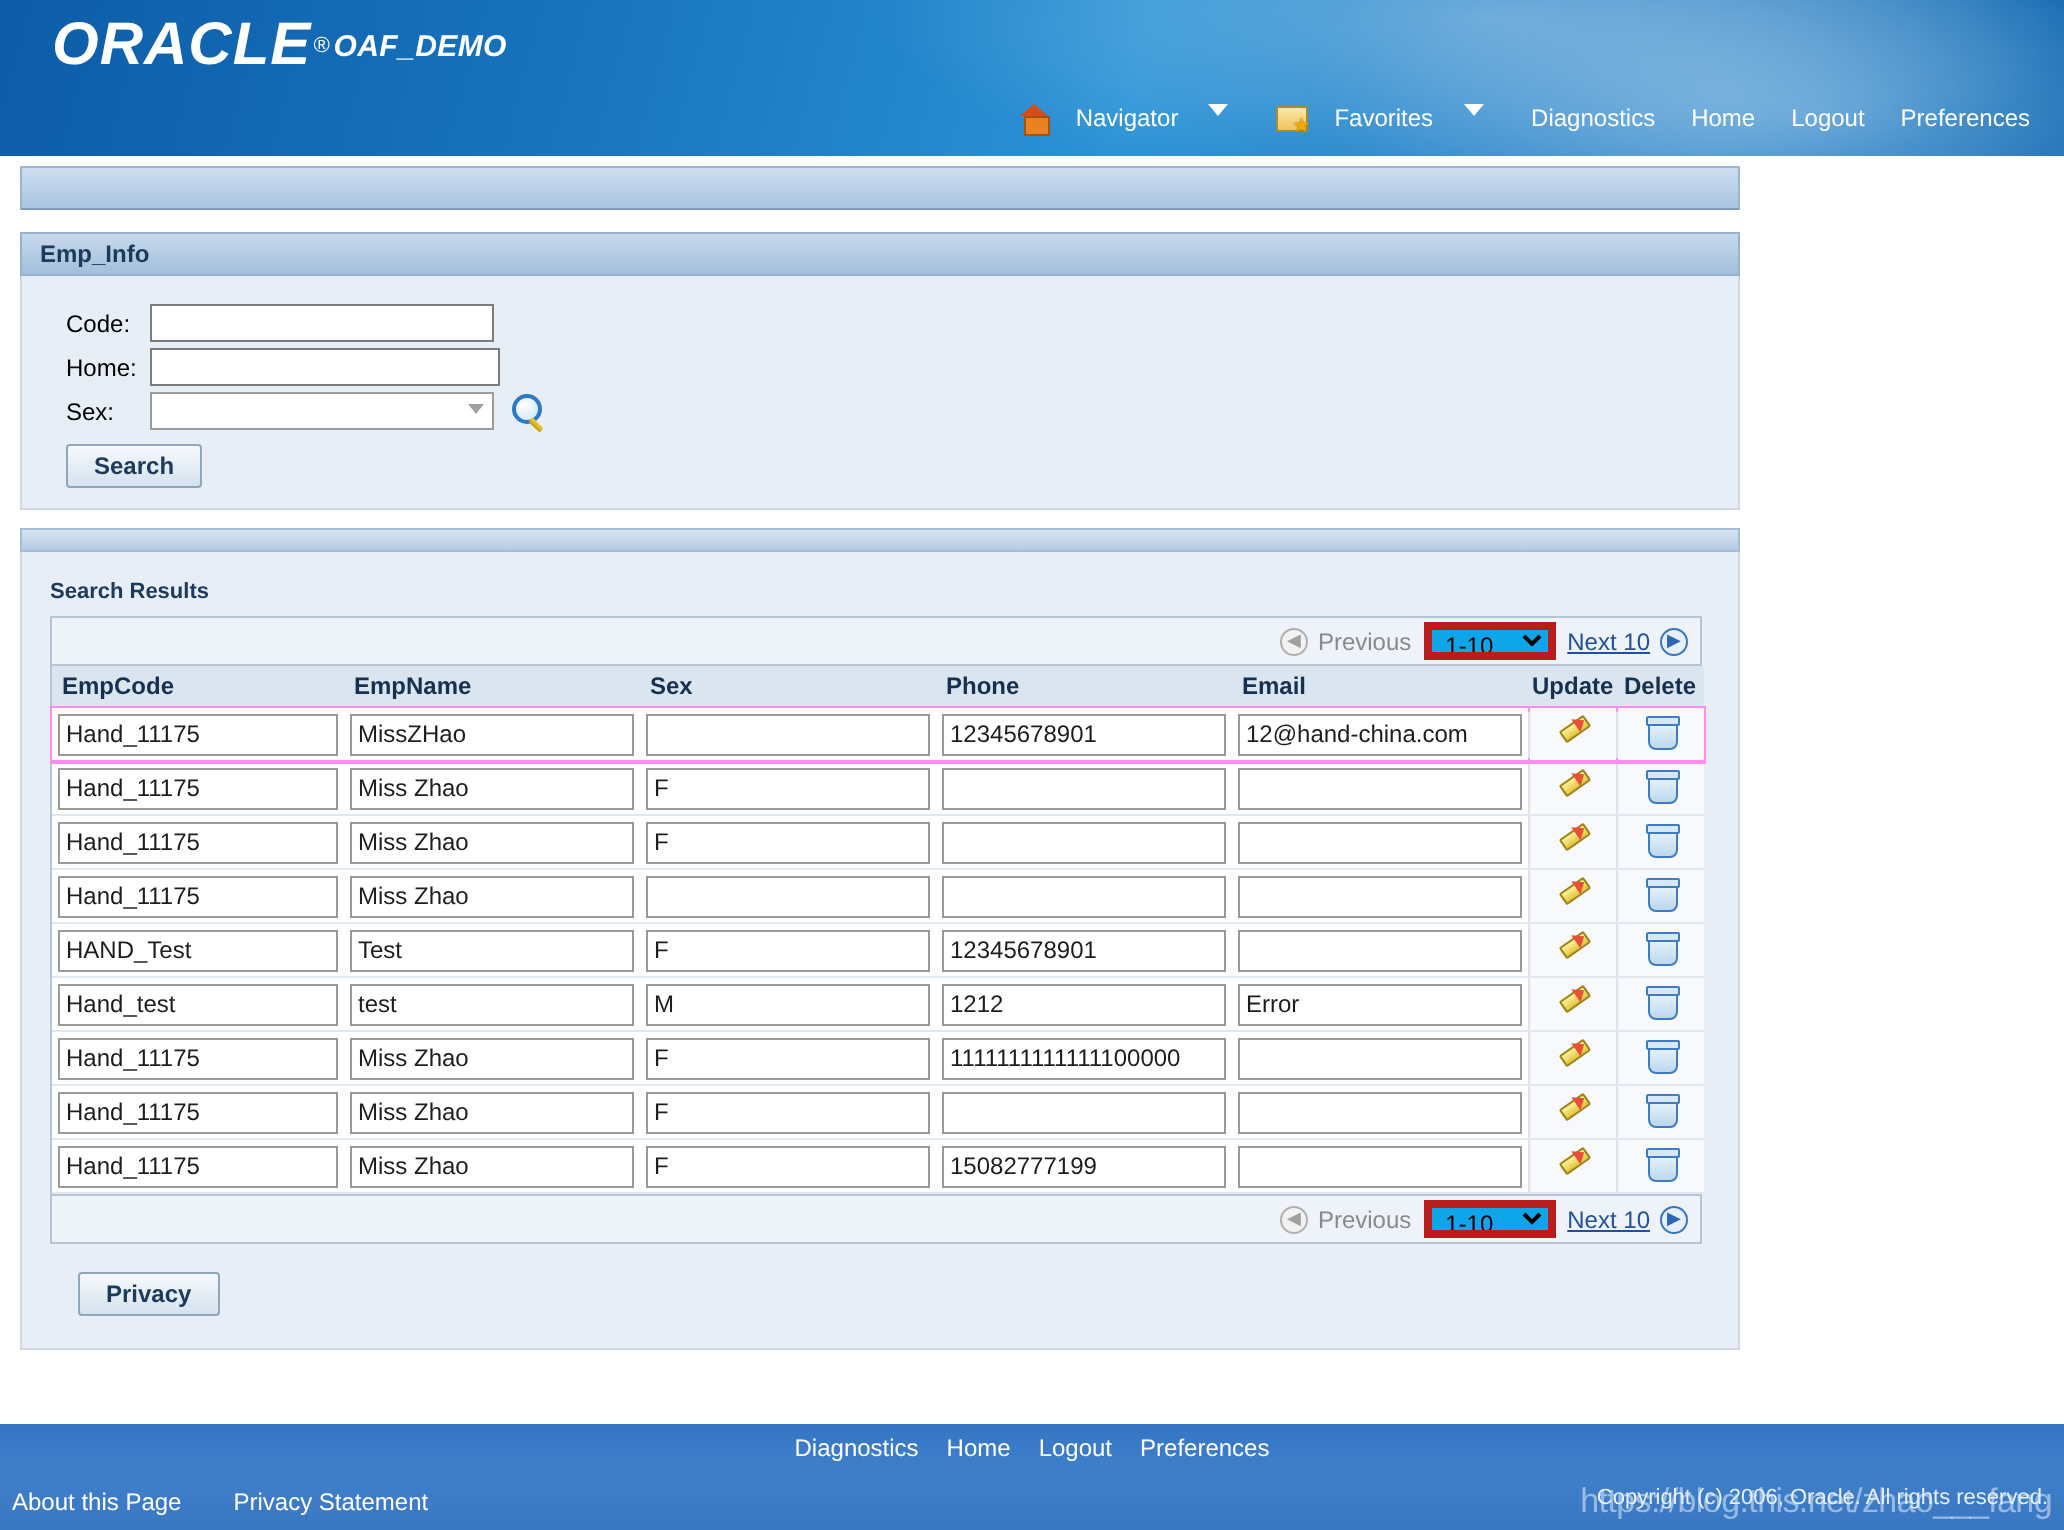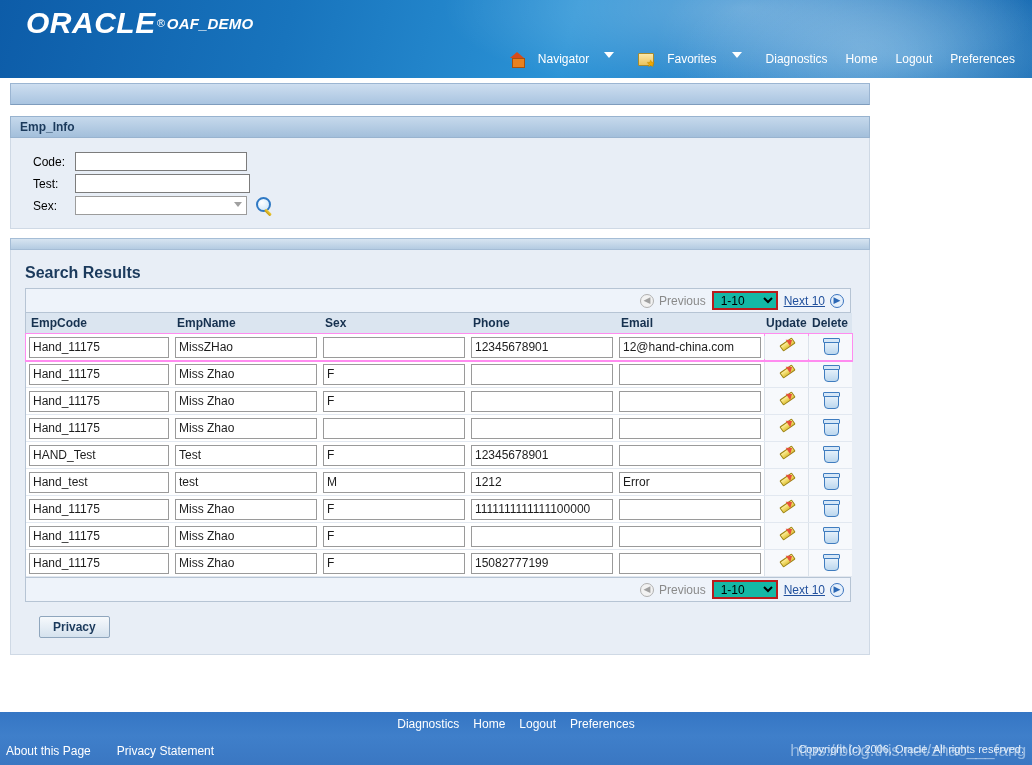--- a/index.html
+++ b/index.html
@@ -158,21 +158,21 @@
     border: 1px solid #a5bdd6;
   }
 
   
   .results-region {
     margin: 0 10px; background: #e8eef6;
     border: 1px solid #cfd9e5; border-top: none;
     padding: 14px 0 16px 14px;
   }
   .results-title {
-    font-weight: bold; font-size: 16px; color: #1b3a5c; margin-bottom: 6px;
+    font-weight: bold; font-size: 11px; color: #1b3a5c; margin-bottom: 6px;
   }
 
   .table-box { width: 826px; border: 1px solid #b6c4d4; background: #fff; }
 
   .pagerow {
     height: 24px; background: #eef3fa;
     border-bottom: 1px solid #b6c4d4;
     display: flex; align-items: center; justify-content: flex-end;
     padding-right: 6px; gap: 6px; font-size: 12px;
   }
@@ -183,21 +183,21 @@
   .circ {
     width: 14px; height: 14px; border-radius: 50%;
     display:flex; align-items:center; justify-content:center;
     font-size: 9px; line-height: 1;
   }
   .circ.dim { border: 1px solid #b0b0b0; color: #a0a0a0; background:#f2f2f2; }
   .circ.act { border: 1px solid #3b74bf; color: #2b67b5; background:#e6f0fb; }
   .pg-select {
     height: 19px; width: 66px; font-size: 12px;
     font-family: "Liberation Sans", sans-serif;
-    border: 2px solid #b91c1c; background:#14b8a6; padding-left:3px;
+    border: 4px solid #b91c1c; background:#0ea5e9; padding-left:3px;
   }
 
   table.grid { border-collapse: collapse; width: 100%; table-layout: fixed; }
   table.grid th {
     background: #dbe5f0; border-bottom: 1px solid #9fb3c8;
     font-size: 12px; font-weight: bold; color: #16314f;
     text-align: left; padding: 3px 5px; height: 20px;
   }
   table.grid th.c-act { text-align: center; padding: 3px 2px; }
   table.grid td {
@@ -310,30 +310,33 @@
     <div class="header-bar">
       <span>Emp_Info</span>
     </div>
 
     <div class="search-panel">
       <div class="frow">
         <span class="flabel">Code:</span>
         <input class="finput w-code" type="text" value="" style="">
       </div>
       <div class="frow">
-        <span class="flabel">Test:</span>
+        <span class="flabel">Home:</span>
         <input class="finput w-name" type="text" value="" style="">
       </div>
       <div class="frow">
         <span class="flabel">Sex:</span>
         <span class="sel-wrap">
           <select class="sel-sex"><option value=""></option><option value="F">F</option><option value="M">M</option></select>
           <span class="sel-arrow"></span>
         </span>
         <span class="lov-icon"></span>
+      </div>
+      <div class="search-btn-row">
+        <button class="btn">Search</button>
       </div>
     </div>
 
     <div class="sep-bar"></div>
 
     <div class="results-region">
       <div class="results-title">Search Results</div>
 
       <div class="table-box">
 

